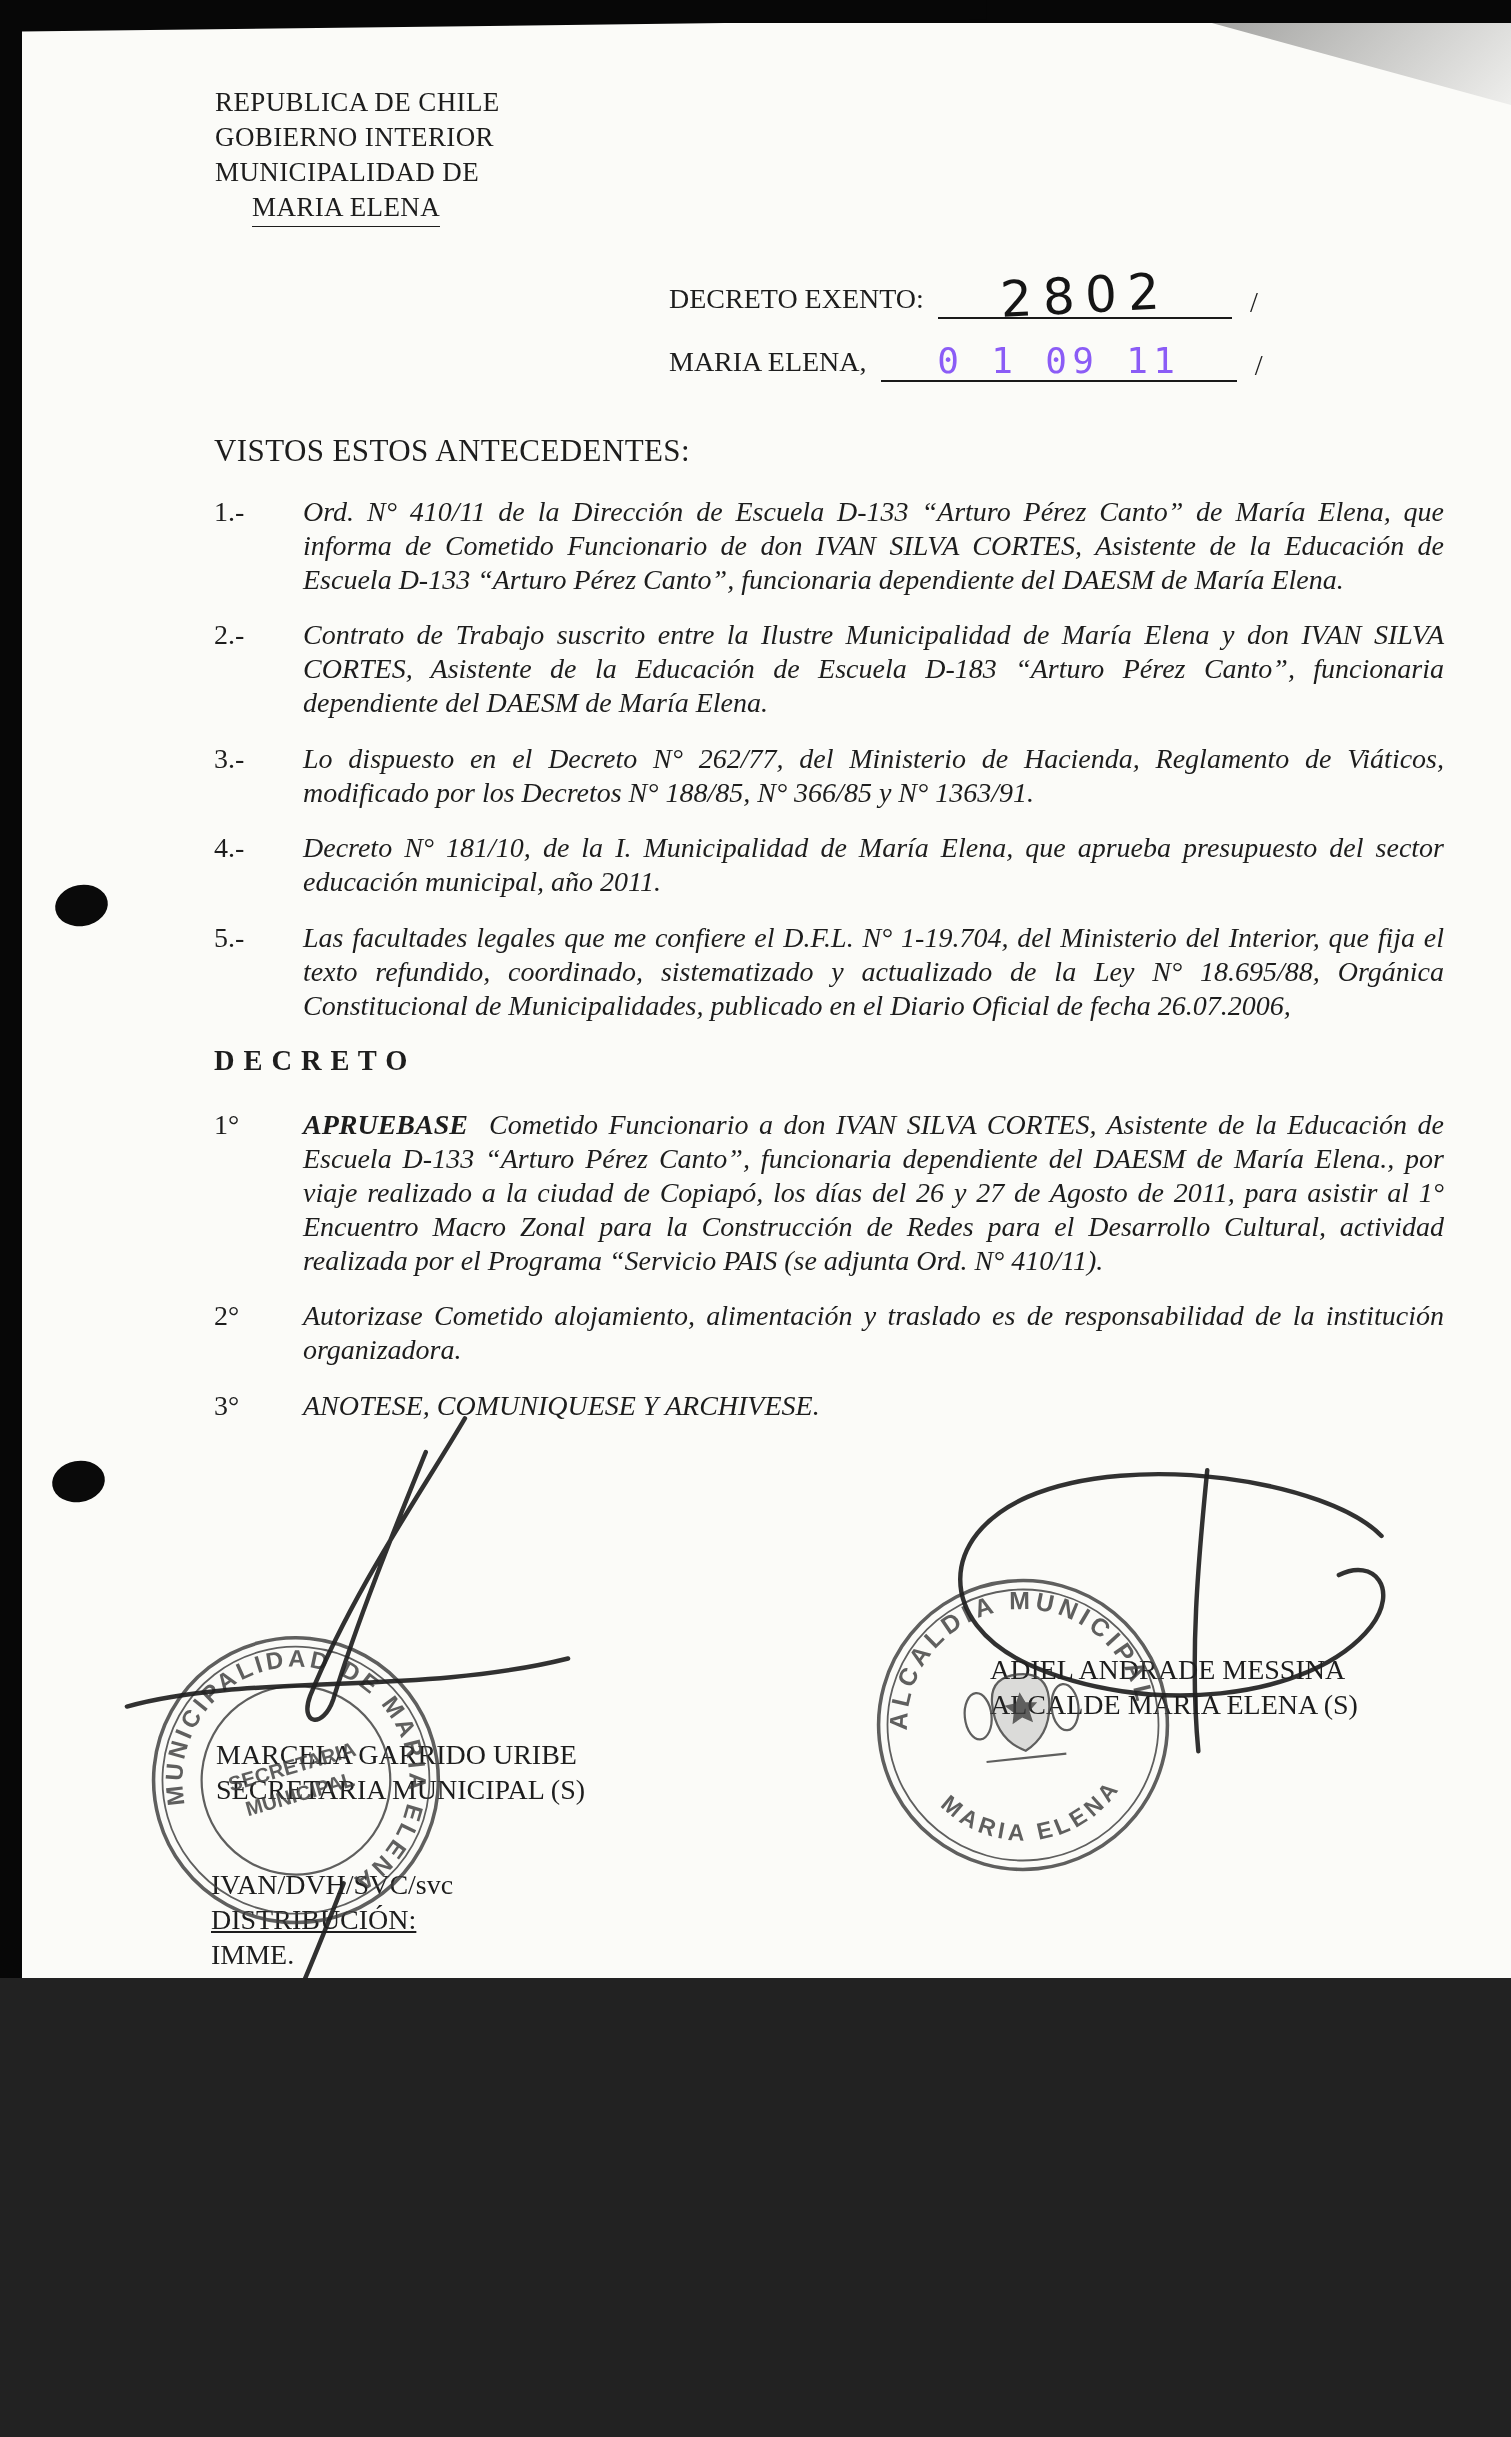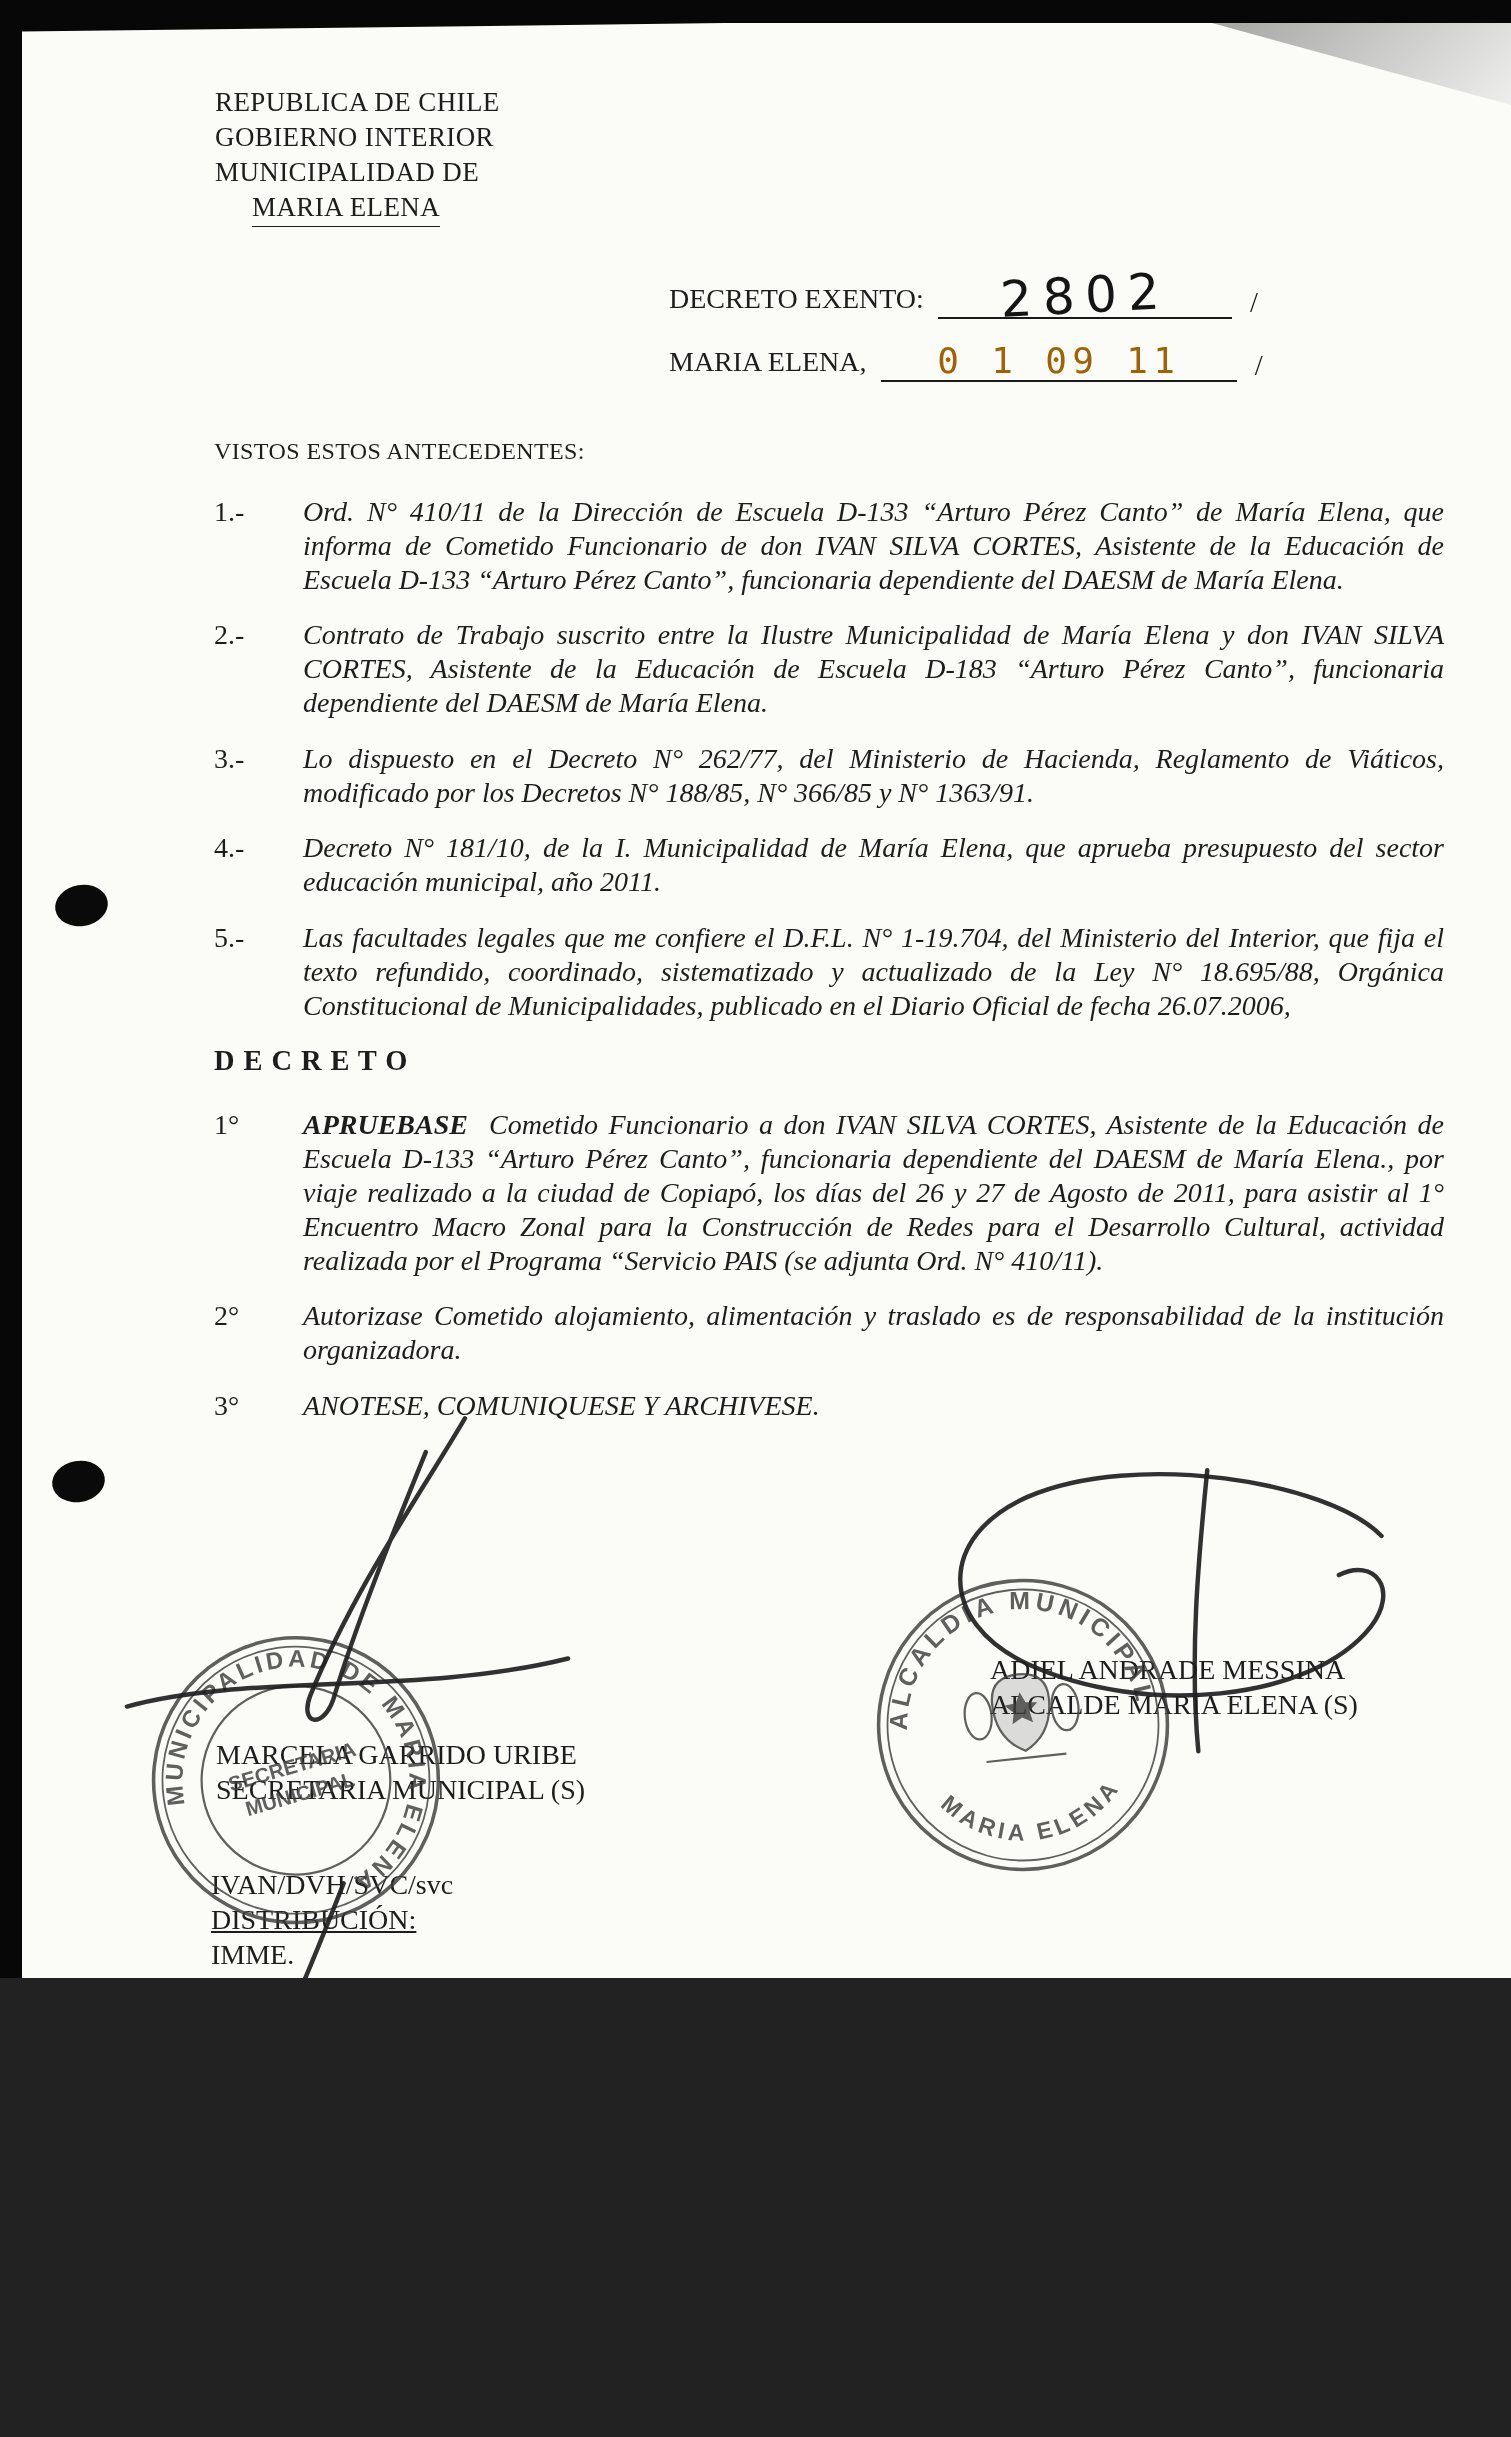--- a/index.html
+++ b/index.html
@@ -21,25 +21,25 @@
   .letterhead{position:absolute;left:215px;top:85px;font-size:27px;line-height:35px;letter-spacing:0.4px;}
   .letterhead .lh4{display:inline-block;margin-left:37px;border-bottom:1.8px solid #1d1d1d;padding-bottom:0.9px;}
   
   .decree-meta{position:absolute;left:669px;top:267px;font-size:28px;}
   .meta-row{display:flex;align-items:flex-end;margin-bottom:23px;}
   .meta-label{white-space:nowrap;padding-bottom:3.6px;}
   .meta-fill{border-bottom:2.7px solid #1a1a1a;text-align:center;margin-left:14.2px;}
   .fill-number{width:294px;}
   .fill-date{width:356px;}
   .handwritten{font-family:"DejaVu Sans",sans-serif;font-size:50px;letter-spacing:10.7px;display:inline-block;transform:rotate(-3deg) translateY(3.6px);line-height:1;color:#151515;}
-  .datestamp{font-family:"DejaVu Sans Mono",monospace;font-size:36px;letter-spacing:5.3px;display:inline-block;line-height:1.05;color:#a16207;}
+  .datestamp{font-family:"DejaVu Sans Mono",monospace;font-size:36px;letter-spacing:5.3px;display:inline-block;line-height:1.05;color:#8b5cf6;}
   .meta-slash{margin-left:18px;padding-bottom:0;font-size:28.5px;}
   
   .content{position:absolute;left:214px;top:434px;width:1230px;font-size:28px;line-height:34px;z-index:2;}
-  .vistos-title{font-weight:normal;font-size:24px;letter-spacing:0.4px;margin:0 0 27px 0;}
+  .vistos-title{font-weight:normal;font-size:31px;letter-spacing:0.4px;margin:0 0 27px 0;}
   .item{display:flex;margin-bottom:21.4px;}
   .item-num{flex:0 0 89px;}
   .item-text{flex:1;text-align:justify;margin:0;font-style:italic;}
   .decreto-title{font-weight:bold;font-size:28.5px;margin:9px 0 30px 0;letter-spacing:0.9px;}
   .lead{font-weight:bold;}
   .lead:empty{display:none;}
   .lead::after{content:"  ";white-space:pre;}
   
   .sig{position:absolute;z-index:6;}
   .sig-left{left:116px;top:1413px;width:463px;height:338px;}

